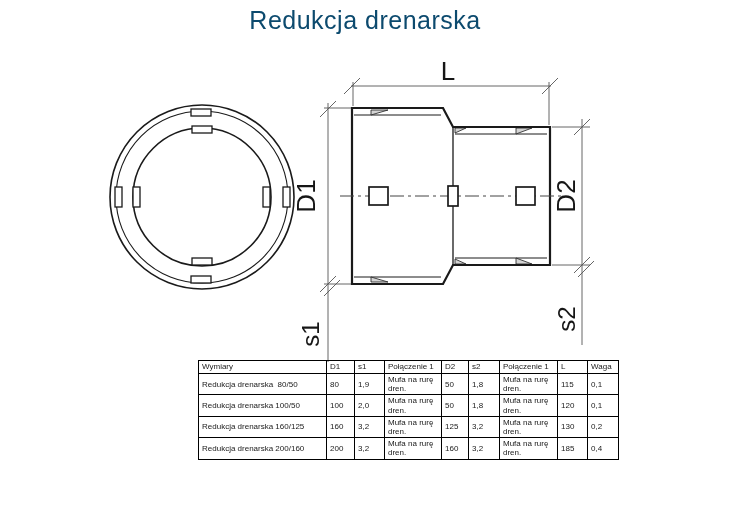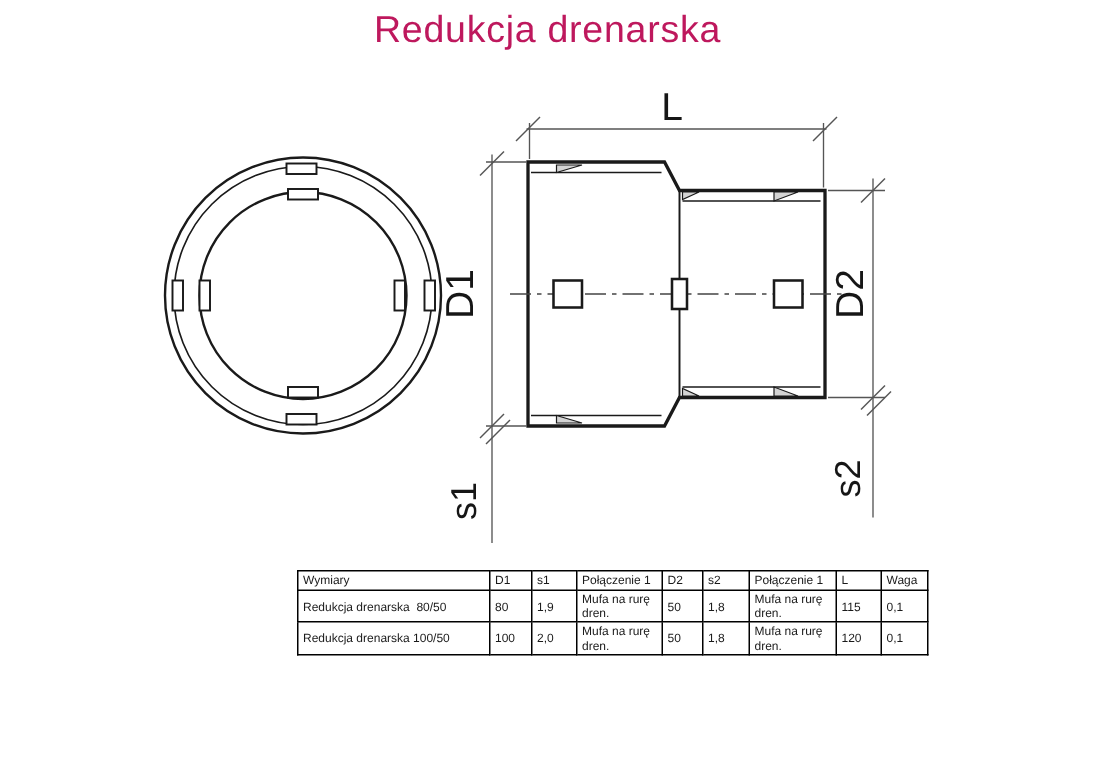--- a/index.html
+++ b/index.html
@@ -2,26 +2,26 @@
 <html><head>
 <meta charset="utf-8">
 <style>
   html,body{margin:0;padding:0;background:#fff;}
   .page{
     position:relative;width:730px;height:509px;background:#fff;overflow:hidden;
     font-family:"Liberation Sans",sans-serif;
   }
   .title{
     position:absolute;top:6px;left:0;width:730px;text-align:center;
-    font-size:25px;color:#be185d;letter-spacing:0.5px;
+    font-size:25px;color:#0c4a6e;letter-spacing:0.5px;
   }
   svg.drawing{position:absolute;top:0;left:0;}
   svg text{font-family:"Liberation Sans",sans-serif;fill:#161616;}
   table.spec{
-    position:absolute;left:198px;top:380px;width:420px;
+    position:absolute;left:198px;top:360px;width:420px;
     border-collapse:collapse;table-layout:fixed;
     font-size:8px;line-height:1.15;color:#1a1a1a;padding-left:20px;
   }
   table.spec th,table.spec td{
     border:1px solid #000;font-weight:normal;text-align:left;
     padding:1px 3px;vertical-align:middle;overflow:hidden;
   }
   table.spec thead tr{height:13px;}
   table.spec tbody tr{height:19px;}
   table.spec .name-col{white-space:pre-wrap;}
@@ -163,17 +163,39 @@
           <td class="name-col">Redukcja drenarska 100/50</td>
           <td>100</td>
           <td>2,0</td>
           <td>Mufa na rurę dren.</td>
           <td>50</td>
           <td>1,8</td>
           <td>Mufa na rurę dren.</td>
           <td>120</td>
           <td>0,1</td>
         </tr>
+        <tr>
+          <td class="name-col">Redukcja drenarska 160/125</td>
+          <td>160</td>
+          <td>3,2</td>
+          <td>Mufa na rurę dren.</td>
+          <td>125</td>
+          <td>3,2</td>
+          <td>Mufa na rurę dren.</td>
+          <td>130</td>
+          <td>0,2</td>
+        </tr>
+        <tr>
+          <td class="name-col">Redukcja drenarska 200/160</td>
+          <td>200</td>
+          <td>3,2</td>
+          <td>Mufa na rurę dren.</td>
+          <td>160</td>
+          <td>3,2</td>
+          <td>Mufa na rurę dren.</td>
+          <td>185</td>
+          <td>0,4</td>
+        </tr>
       </tbody>
   </table>
 
 
 </div>
 
 </body></html>

